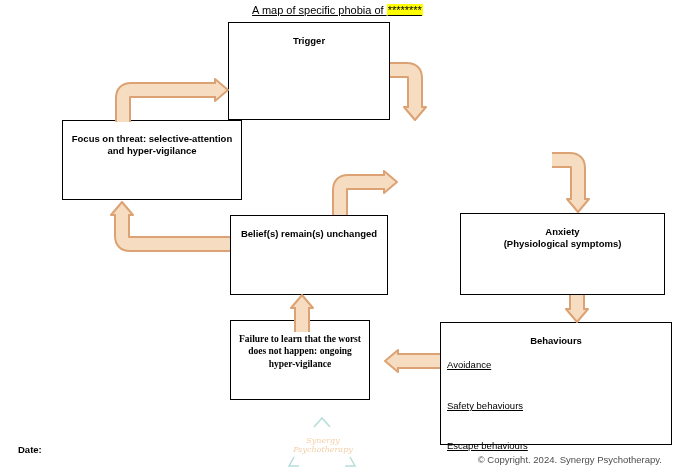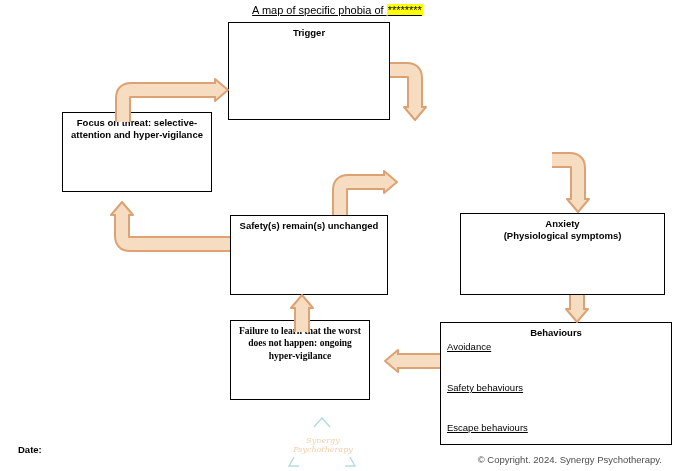--- a/index.html
+++ b/index.html
@@ -9,27 +9,27 @@
   }
   .diagram-title{
     position:absolute;top:4px;left:0;width:100%;text-align:center;
     font-size:11px;font-weight:normal;text-decoration:underline;
   }
   .diagram-title .hl{background:#FFFF00;padding:0 1px;}
   .node{
     position:absolute;border:1.4px solid #000;background:#fff;box-sizing:border-box;
     font-size:9.5px;font-weight:bold;line-height:1.3;
   }
-  .node .lbl{padding:4px 6px 0 6px;text-align:center;}
+  .node .lbl{padding:4px 6px 0 6px;text-align:center;margin-top:8px;}
   .node .lbl2{padding:0 6px;text-align:center;}
   .behav-item{
     font-weight:normal;text-decoration:underline;text-align:left;
     padding-left:6px;font-size:9.5px;
   }
-  .behav-item.first{margin-top:2px;}
+  .behav-item.first{margin-top:12px;}
   .behav-item.rest{margin-top:28px;}
   svg.overlay{position:absolute;left:0;top:0;pointer-events:none;}
   .shaft-border{fill:none;stroke:#DCA273;stroke-width:16;stroke-linecap:butt;stroke-linejoin:round;}
   .shaft-fill{fill:none;stroke:#F6DDC1;stroke-width:12;stroke-linecap:butt;stroke-linejoin:round;}
   .head{fill:#F6DDC1;stroke:#DCA273;stroke-width:2;stroke-linejoin:round;}
   .wm-tri{fill:none;stroke:#B5DEDA;stroke-width:1.5;}
   .wm-text{
     position:absolute;left:282px;top:436px;width:82px;text-align:center;
     font-family:"DejaVu Serif",serif;font-style:italic;font-size:8px;color:#F2CFA9;
   }
@@ -42,32 +42,32 @@
 <div class="canvas">
 
   <div class="diagram-title">
     <span>A map of specific phobia of </span><span class="hl">********</span>
   </div>
 
   <div class="node" style="left:228px;top:22px;width:162px;height:98px;">
     <div class="lbl">Trigger</div>
   </div>
 
-  <div class="node" style="left:62px;top:112px;width:150px;height:80px;">
+  <div class="node" style="left:62px;top:120px;width:180px;height:80px;">
     <div class="lbl">Focus on threat: selective-attention and hyper-vigilance</div>
   </div>
 
 
   <div class="node" style="left:460px;top:213px;width:205px;height:82px;">
     <div class="lbl">Anxiety</div>
     <div class="lbl2">(Physiological symptoms)</div>
   </div>
 
   <div class="node" style="left:230px;top:215px;width:158px;height:80px;">
-    <div class="lbl">Safety(s) remain(s) unchanged</div>
+    <div class="lbl">Belief(s) remain(s) unchanged</div>
   </div>
 
   <div class="node" style="left:230px;top:320px;width:140px;height:80px;font-family:Liberation Serif, serif;">
     <div class="lbl">Failure to learn that the worst does not happen: ongoing hyper-vigilance</div>
   </div>
 
   <div class="node" style="left:440px;top:322px;width:232px;height:123px;">
     <div class="lbl">Behaviours</div>
     <div class="behav-item first">Avoidance</div>
     <div class="behav-item rest">Safety behaviours</div>

